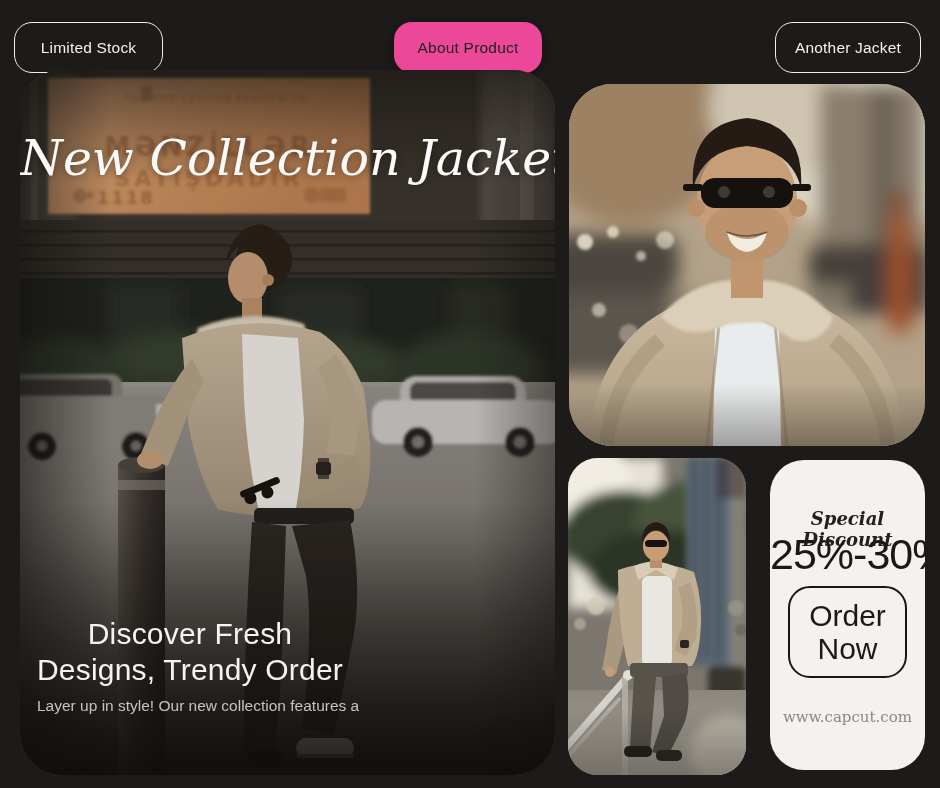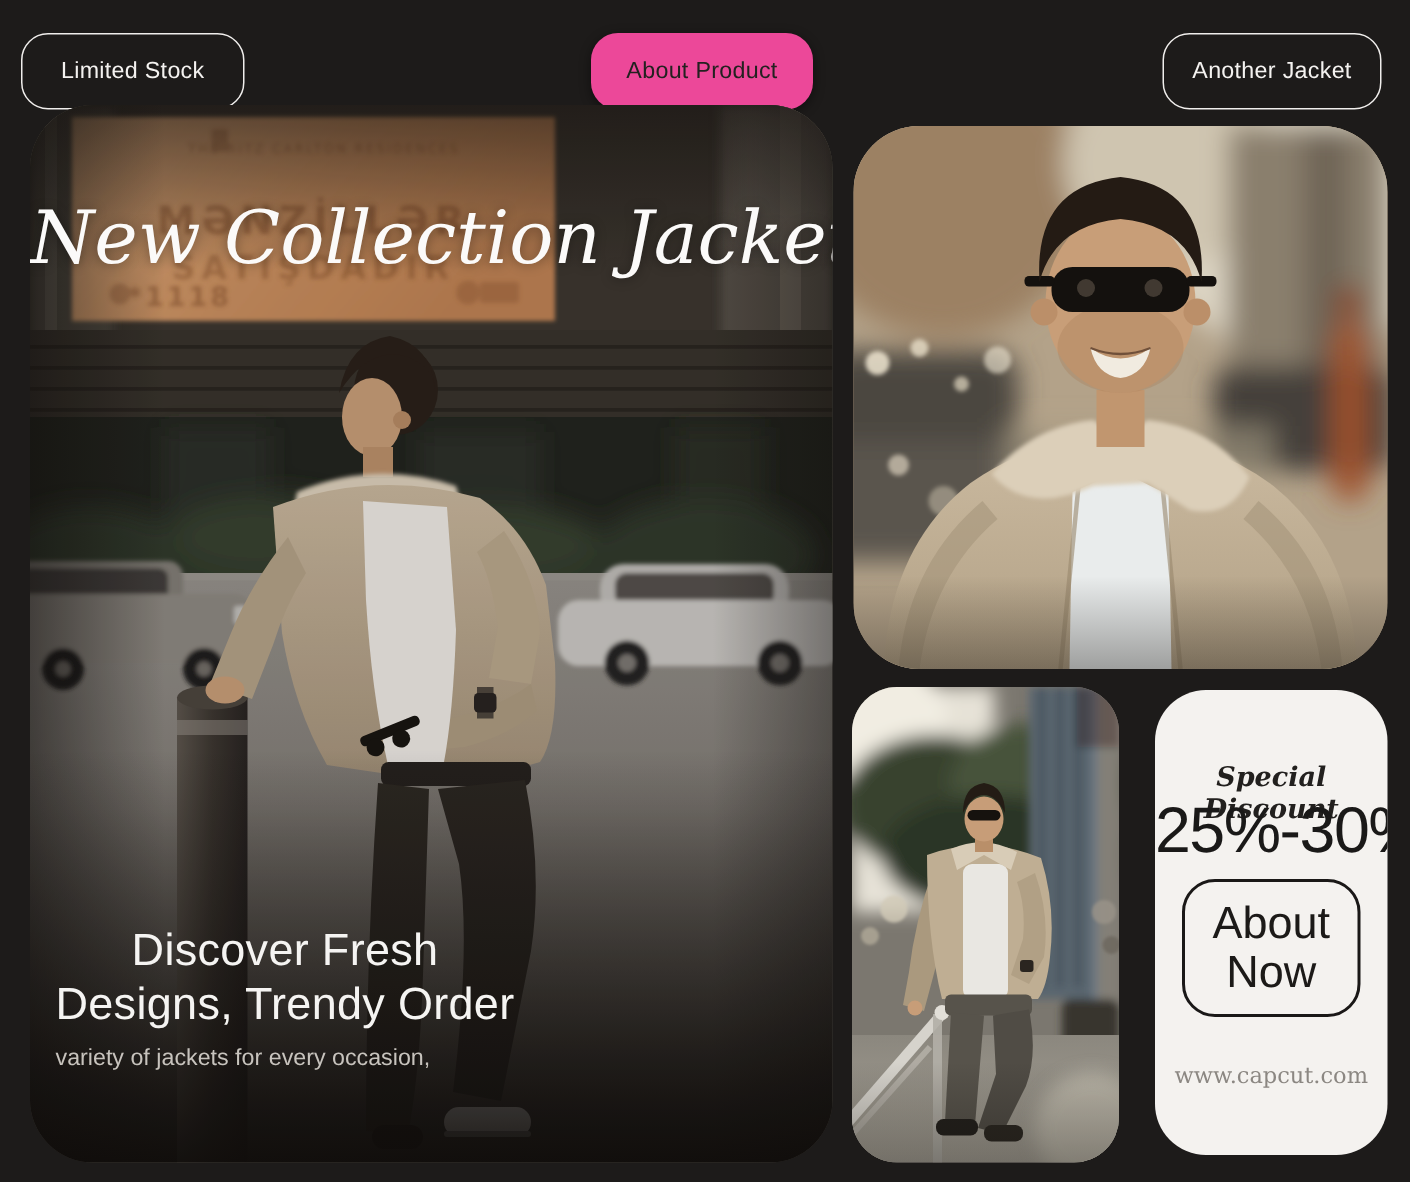--- a/index.html
+++ b/index.html
@@ -210,21 +210,21 @@
       <rect x="0" y="430" width="535" height="275" fill="url(#mGBot)"></rect>
       <rect x="0" y="0" width="535" height="705" fill="#1b1815" opacity=".1"></rect>
     </svg>
 
     <div class="hero-title">New Collection Jacket</div>
     <div class="hero-heading">
       <span>Discover Fresh</span>
       <span>Designs, Trendy Order</span>
     </div>
     <div class="hero-body">
-      <span>variety of jackets for every occasion,</span>
+      <span>Layer up in style! Our new collection features a</span>
     </div>
   </div>
 
   <div id="portrait-card" class="card">
     <svg class="scene" viewBox="0 0 356 362" preserveAspectRatio="none" aria-hidden="true">
       <defs>
         <filter id="pB1" x="-20%" y="-20%" width="140%" height="140%">
             <feGaussianBlur stdDeviation="1.5"></feGaussianBlur>
           </filter>
         <filter id="pB8" x="-60%" y="-60%" width="220%" height="220%">
@@ -363,19 +363,19 @@
       </g>
       <rect x="0" y="250" width="178" height="67" fill="url(#sGBot)"></rect>
       <rect x="150" y="0" width="28" height="40" fill="rgba(20,18,15,.3)" filter="url(#sB3)"></rect>
     </svg>
   </div>
 
   <div id="discount-card" class="card">
     <div class="sd-label">Special Discount</div>
     <div class="sd-range">25%-30%</div>
     <button class="order-btn">
-      <span>About</span>
+      <span>Order</span>
       <span>Now</span>
     </button>
     <div class="sd-site">www.capcut.com</div>
   </div>
 
 </div>
 
 </body></html>

